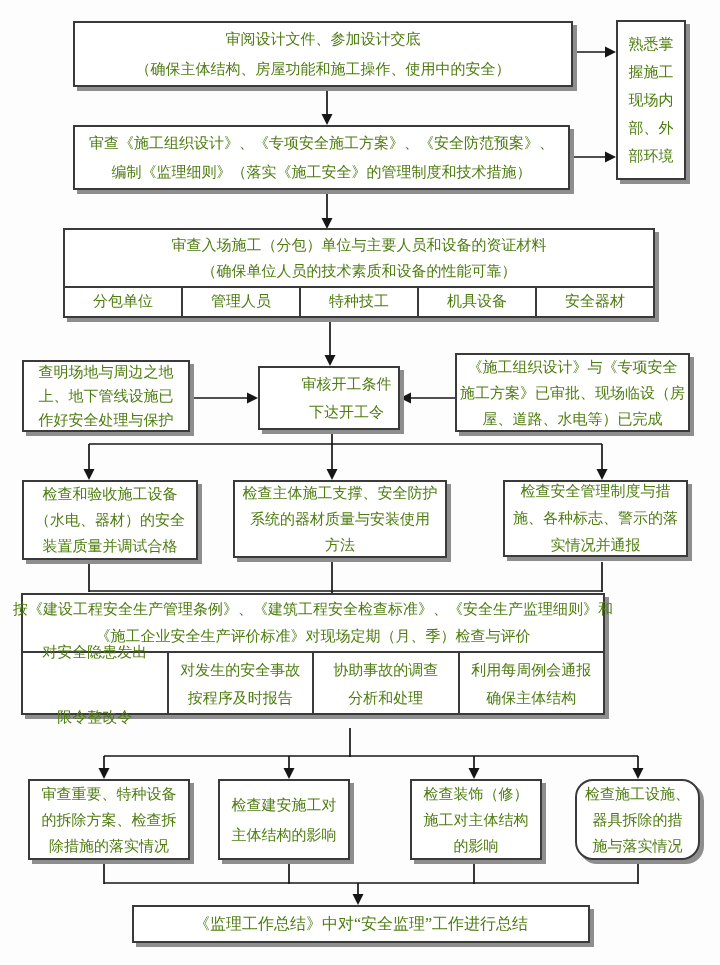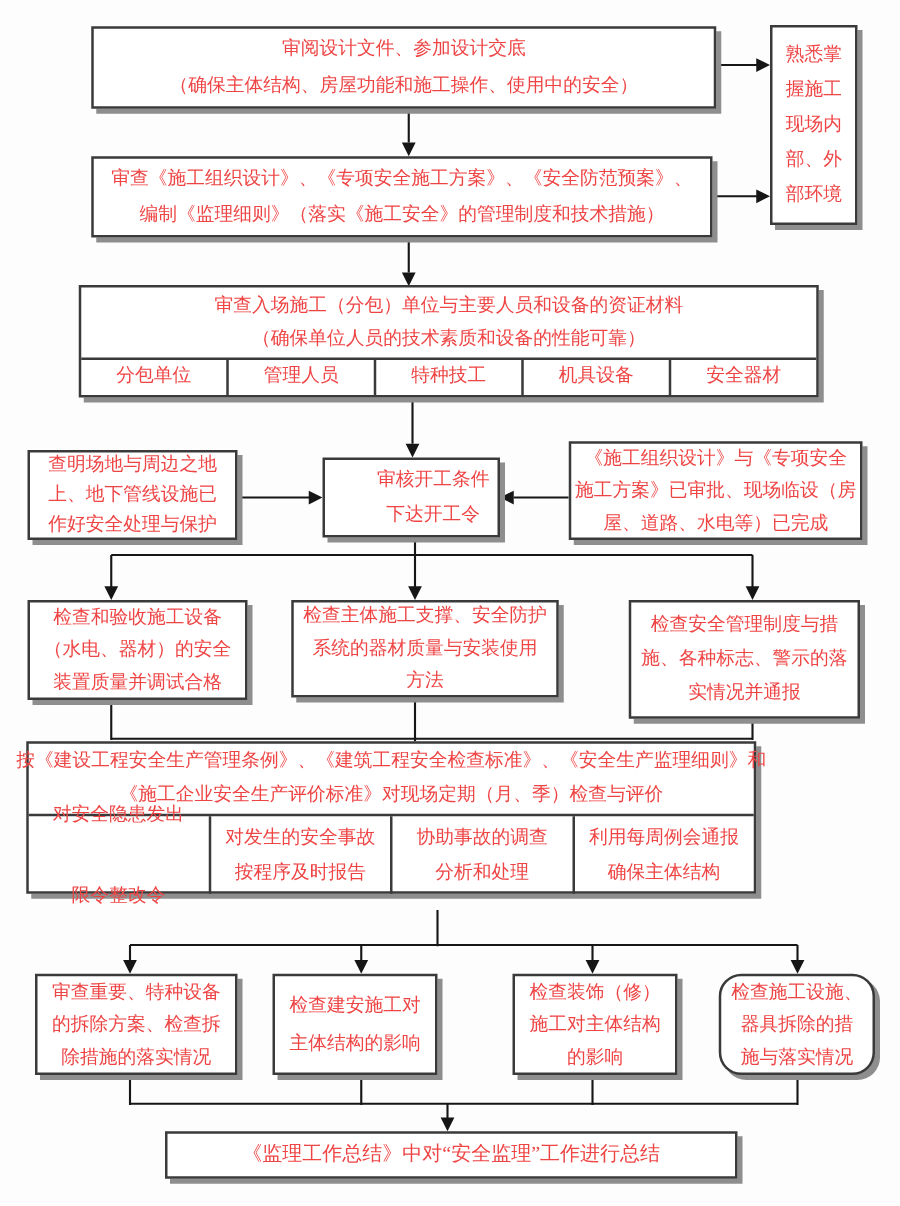--- a/index.html
+++ b/index.html
@@ -1,18 +1,18 @@
 <!DOCTYPE html>
 <html><head>
 <meta charset="utf-8">
 <style>
   html,body{margin:0;padding:0;background:#ffffff;}
   .canvas{
     position:relative;width:720px;height:965px;background:#fdfdfd;overflow:hidden;
-    font-family:"Liberation Serif","DejaVu Serif",serif;color:#ef4444;
+    font-family:"Liberation Serif","DejaVu Serif",serif;color:#4d7c0f;
   }
   .bx{
     position:absolute;background:#ffffff;border:2px solid #3a3a3a;box-sizing:border-box;
     box-shadow:4px 4px 0 #8e8e8e;
     display:flex;flex-direction:column;justify-content:center;align-items:center;
     text-align:center;font-size:15px;line-height:1.85;
   }
   .bx .ln{white-space:nowrap;}
   
   #bx-a {left:73px; top:21px; width:500px; height:66px; line-height:30px;}
@@ -21,21 +21,21 @@
   #bx-c {left:63px; top:228px;width:592px; height:90px; display:block;box-shadow:4px 4px 0 #8e8e8e;}
   .c-header{height:56px;display:flex;flex-direction:column;justify-content:center;align-items:center;line-height:26px;}
   .c-row{display:flex;border-top:2px solid #3a3a3a;height:28px;}
   .c-cell{flex:1;border-left:2px solid #3a3a3a;display:flex;align-items:center;justify-content:center;}
   .c-cell:first-child{border-left:none;border-radius:12px;}
   #bx-l1{left:22px; top:360px;width:168px; height:72px; line-height:24px;}
   #bx-d {left:258px;top:366px;width:142px; height:64px; line-height:28px;padding-left:35px;}
   #bx-r1{left:455px;top:353px;width:235px; height:79px; line-height:26px;}
   #bx-l2{left:22px; top:480px;width:176px; height:80px; line-height:26px;}
   #bx-c2{left:233px;top:480px;width:214px; height:78px; line-height:26px;}
-  #bx-r2{left:503px;top:480px;width:185px; height:95px; line-height:27px;}
+  #bx-r2{left:503px;top:480px;width:185px; height:77px; line-height:27px;}
   #bx-e {left:21px; top:593px;width:584px; height:122px;display:block;}
   .e-header{height:56px;display:flex;flex-direction:column;justify-content:center;align-items:center;line-height:27px;}
   .e-row{display:flex;border-top:2px solid #3a3a3a;height:62px;}
   .e-cell{flex:1;border-left:2px solid #3a3a3a;display:flex;flex-direction:column;justify-content:center;align-items:center;line-height:28px;}
   .e-cell:first-child{border-left:none;gap:37px;}
   #bx-f1{left:28px; top:779px;width:162px; height:81px; line-height:26px;}
   #bx-f2{left:218px;top:779px;width:132px; height:81px; line-height:30px;}
   #bx-f3{left:410px;top:779px;width:132px; height:81px; line-height:26px;}
   #bx-f4{left:575px;top:779px;width:125px; height:81px; line-height:26px;border-radius:18px;}
   #bx-g {left:132px;top:905px;width:458px; height:38px; line-height:34px;font-size:16px;}

